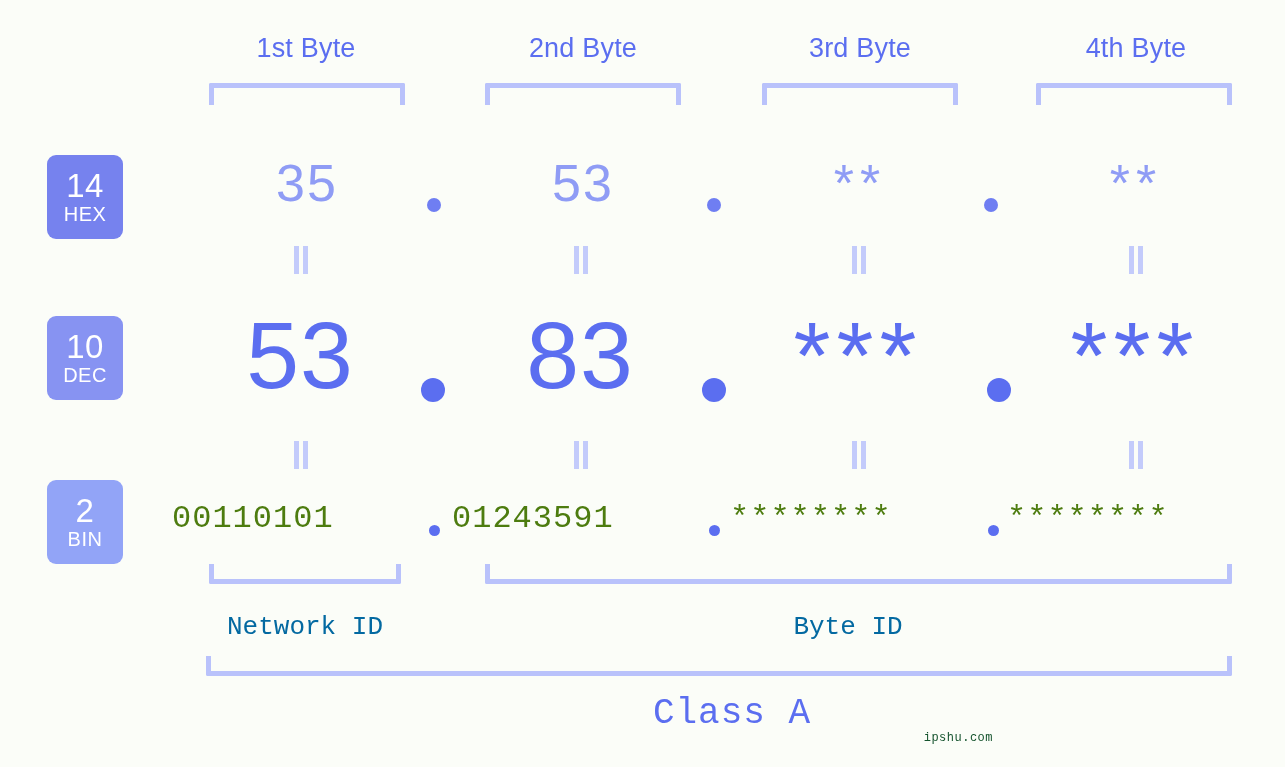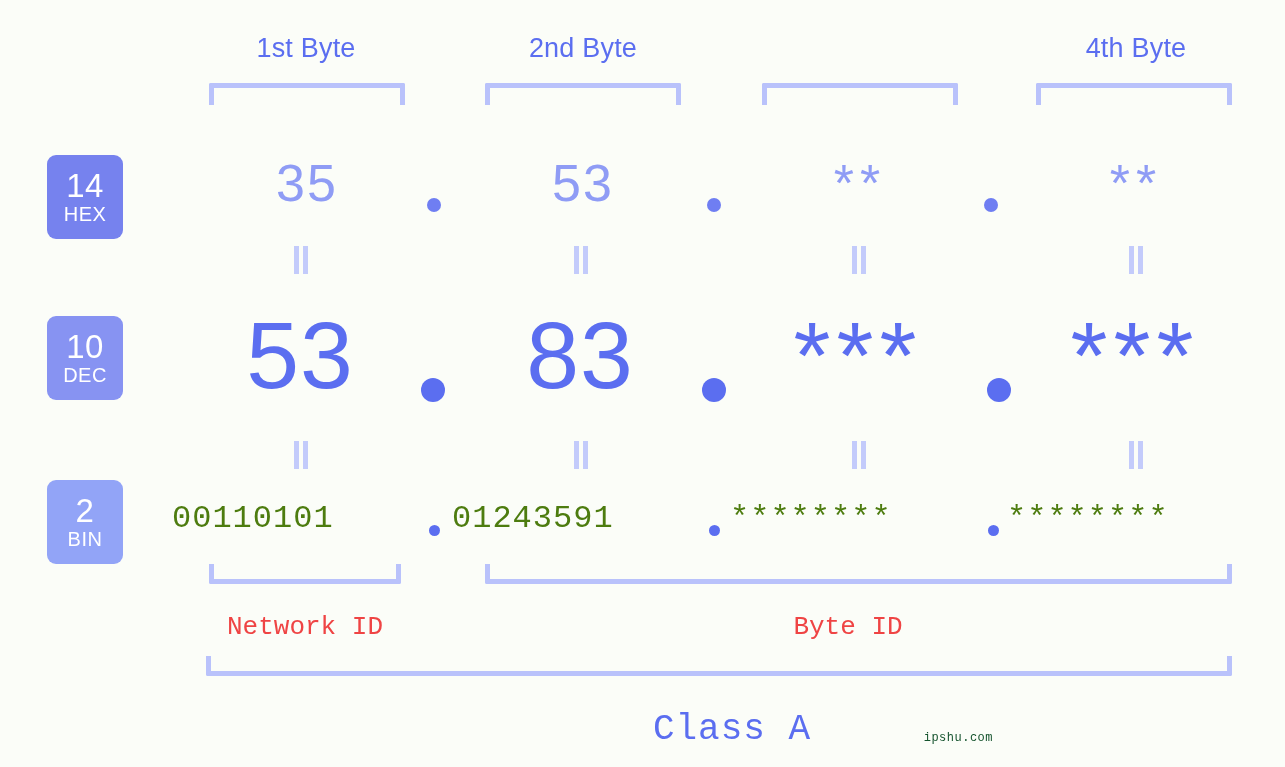--- a/index.html
+++ b/index.html
@@ -155,51 +155,51 @@
     display: block;
   }
   .eq i.b1 { left: 3px; }
   .eq i.b2 { left: 12px; }
 
   
   .id-label {
     position: absolute;
     font-family: "Liberation Mono", monospace;
     font-size: 26px;
-    color: #ef4444;
+    color: #0369a1;
     text-align: center;
     white-space: nowrap;
   }
   #class-label {
     position: absolute;
     font-family: "Liberation Mono", monospace;
     font-size: 36px;
     color: #5b6ef0;
     text-align: center;
     white-space: nowrap;
     letter-spacing: 1px;
-    margin-top: 16px;
   }
   #watermark {
     position: absolute;
     right: 22px;
     bottom: 22px;
     font-family: "Liberation Mono", monospace;
     font-size: 12px;
     color: #14532d;
     letter-spacing: 0.5px;
   }
 </style>
 </head>
 <body>
 
 <div id="stage">
 
   <div class="byte-label" style="left:176px;">1st Byte</div>
   <div class="byte-label" style="left:453px;">2nd Byte</div>
+  <div class="byte-label" style="left:730px;">3rd Byte</div>
   <div class="byte-label" style="left:1006px;">4th Byte</div>
 
   <div class="top-bracket" style="left:209px; width:196px;"></div>
   <div class="top-bracket" style="left:485px; width:196px;"></div>
   <div class="top-bracket" style="left:762px; width:196px;"></div>
   <div class="top-bracket" style="left:1036px; width:196px;"></div>
 
   <div class="badge" id="badge-hex">
     <span class="num">14</span>
     <span class="nm">HEX</span>

